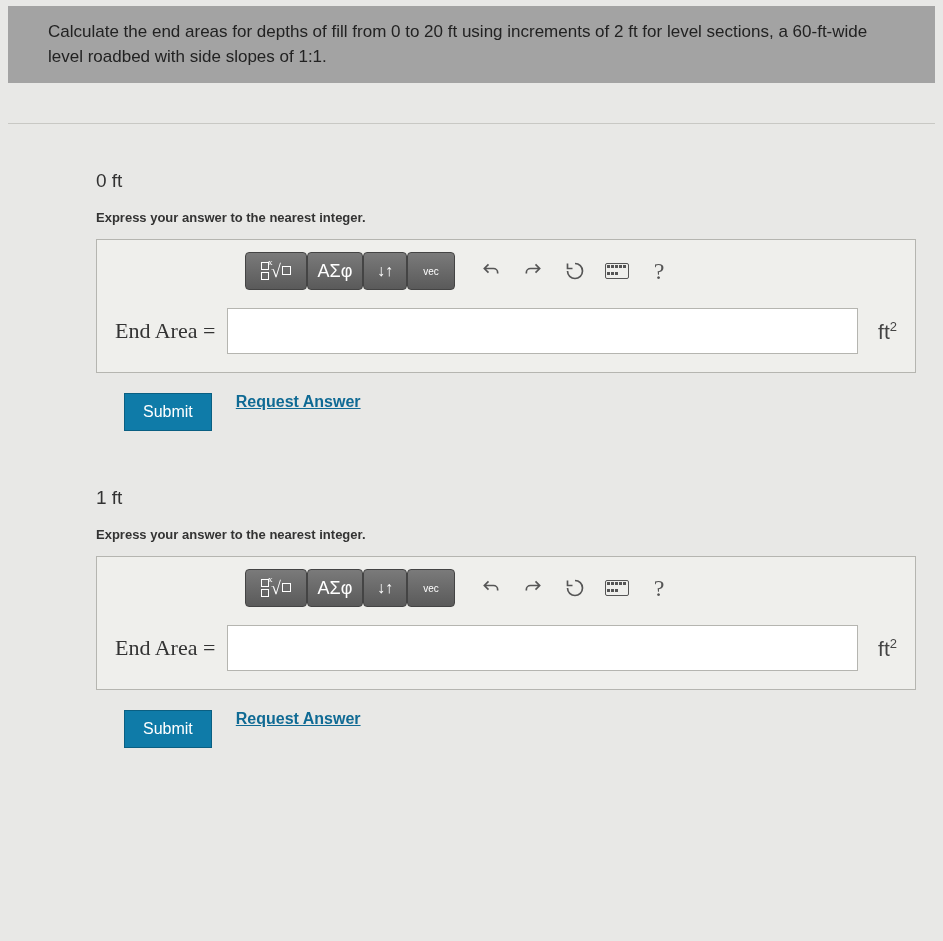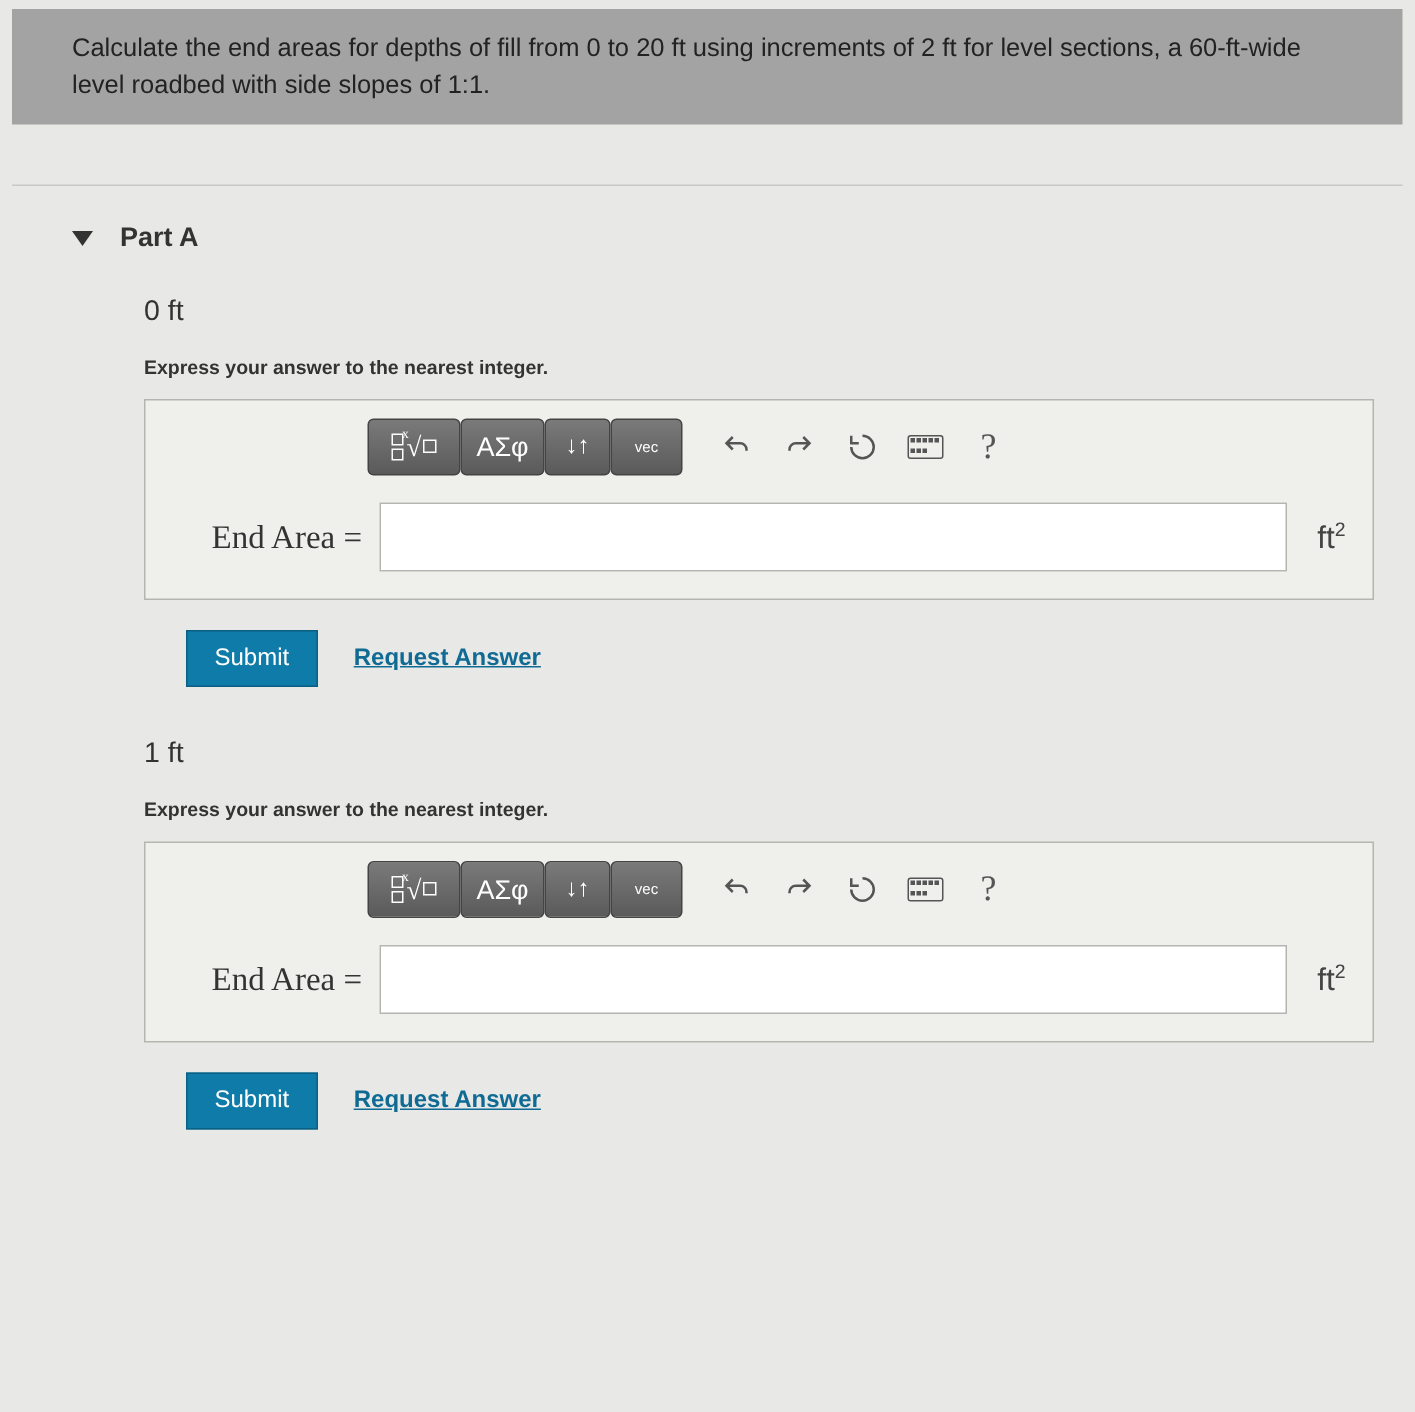--- a/index.html
+++ b/index.html
@@ -47,20 +47,21 @@
       font-size: 18px;
       color: #333;
     }
     .sub {
       padding-left: 48px;
     }
     .depth {
       font-size: 19px;
       color: #333;
       margin-bottom: 18px;
+      margin-top: 22px;
     }
     .instr {
       font-size: 13px;
       font-weight: bold;
       color: #333;
       margin-bottom: 14px;
     }
     .answer-box {
       border: 1px solid #b5b5b0;
       background: #efefec;
@@ -111,21 +112,20 @@
     }
     .ibtn.help {
       font-family: 'Times New Roman', serif;
       font-size: 24px;
     }
     .spacer-sm { width: 6px; }
     .input-row {
       display: flex;
       align-items: center;
       gap: 6px;
-      margin-left: 26px;
     }
     .label-ea {
       font-family: 'Times New Roman', serif;
       font-size: 22px;
       color: #333;
       white-space: nowrap;
       padding-right: 6px;
     }
     .answer-input {
       flex: 1;
@@ -140,21 +140,21 @@
       font-family: Liberation Sans, sans-serif;
       font-size: 21px;
       color: #444;
       padding-left: 14px;
       white-space: nowrap;
     }
     .unit sup { font-size: 13px; }
     .actions {
       margin-top: 20px;
       display: flex;
-      align-items: center;
+      align-items: flex-start;
       gap: 24px;
       padding-left: 28px;
     }
     .submit-btn {
       background: #0f7ba8;
       color: #fff;
       border: 1px solid #0a5f82;
       font-size: 16px;
       padding: 9px 18px;
       cursor: pointer;
@@ -187,24 +187,20 @@
   </style>
 </head>
 <body>
 
 <div class="question-prompt">Calculate the end areas for depths of fill from 0 to 20 ft using increments of 2 ft for level sections, a 60-ft-wide level roadbed with side slopes of 1:1.</div>
 
 <div class="body-area">
   <div class="divider"></div>
 
   <div class="part">
-    <div class="part-header">
-      <div class="caret"></div>
-      <div class="part-title">Part A</div>
-    </div>
     <div class="sub">
       <div class="depth">0 ft</div>
       <div class="instr">Express your answer to the nearest integer.</div>
 
       <div class="answer-box">
         <div class="toolbar-row">
           <div class="math-group">
             <button class="tbtn templates">
               <span class="templates-inner">
                 <span class="frac-box">

